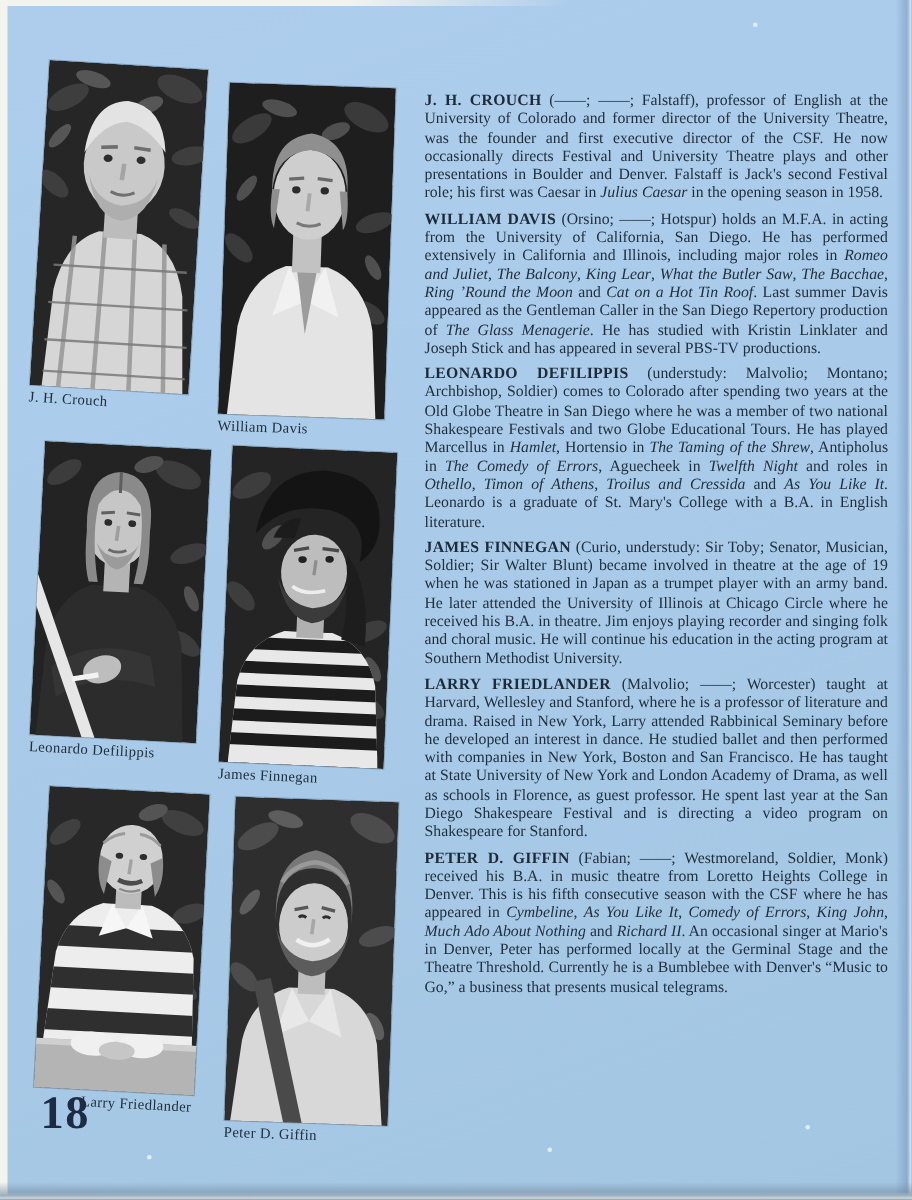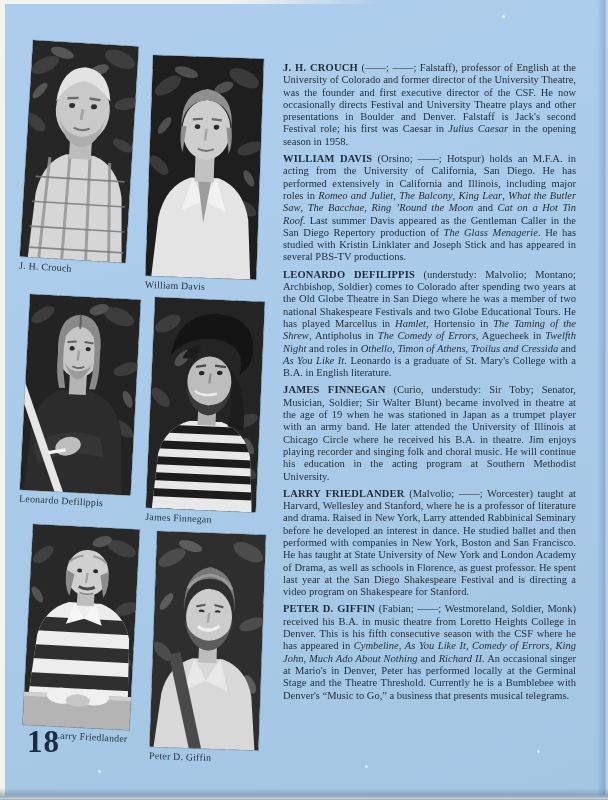--- a/index.html
+++ b/index.html
@@ -27,21 +27,21 @@
   figure.photo svg{display:block;box-shadow:0 0 0 .5px rgba(30,40,50,.25);}
   figcaption{
     font-size:9.8px;line-height:11px;color:#22303e;margin-top:3px;letter-spacing:.25px;
   }
 
   
   .bios{
     position:absolute;left:283px;top:62px;width:309px;color:#22303e;
   }
   .bios p{
-    margin:0 16px 5px 0;font-size:10.5px;line-height:12.3px;text-align:justify;
+    margin:0 0 5px 0;font-size:10.5px;line-height:12.3px;text-align:justify;
   }
   .bios strong{font-weight:bold;color:#1d2a38;letter-spacing:.2px;}
   .bios em{font-style:italic;}
 
   .page-number{
     position:absolute;left:27px;top:724px;font-size:31px;font-weight:bold;
     color:#1d2b44;letter-spacing:1px;
   }
 </style>
 </head>

